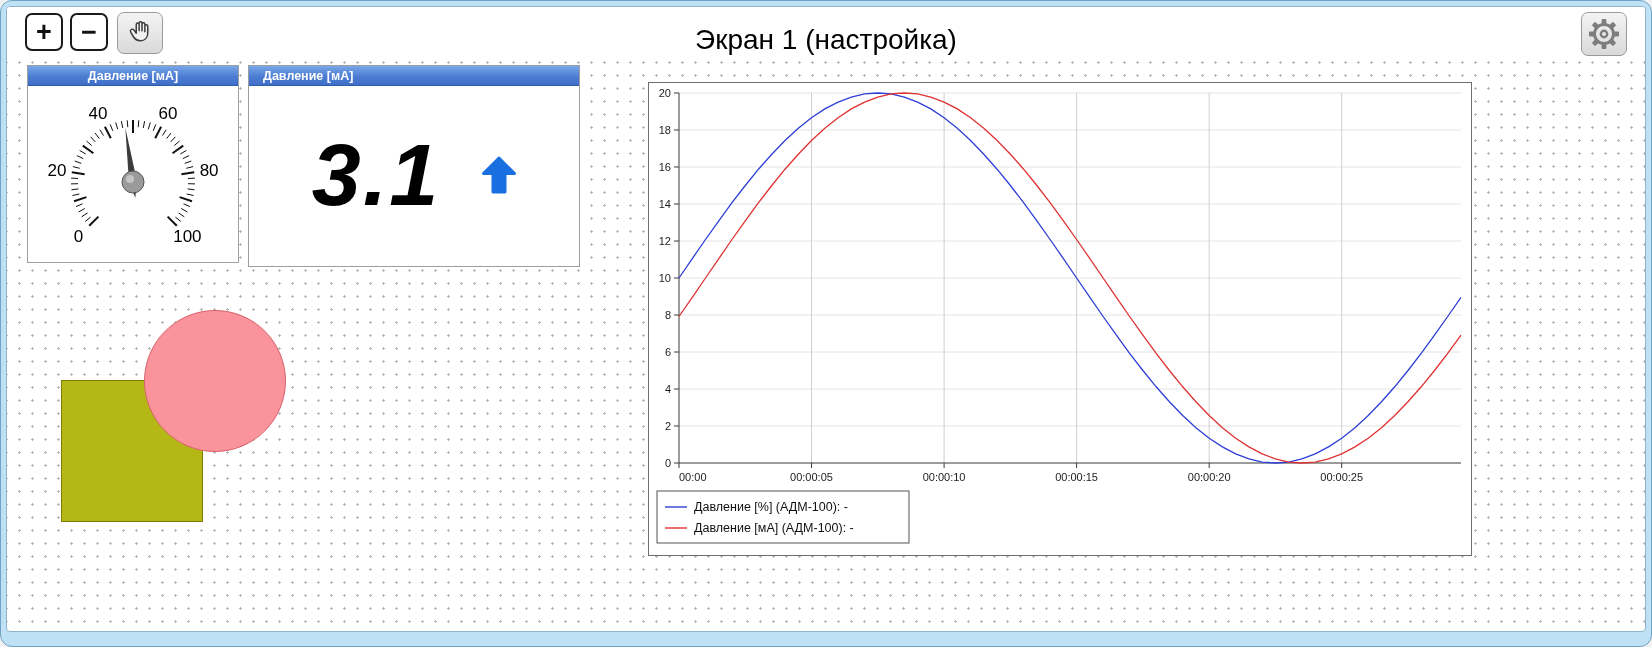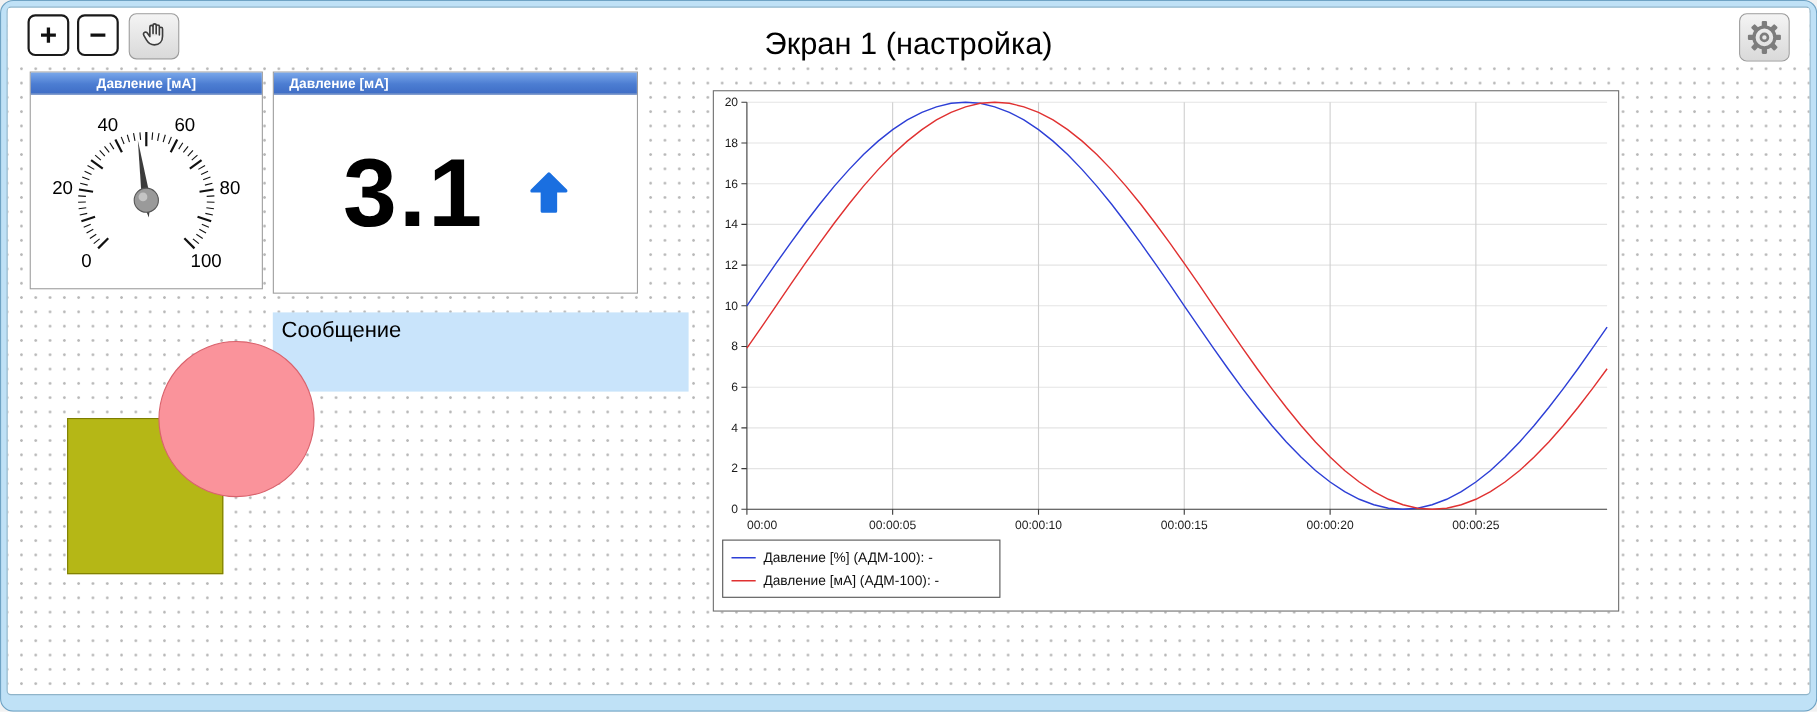--- a/index.html
+++ b/index.html
@@ -77,21 +77,21 @@
   }
   .gauge-widget  { left: 20px;  top: 58px;  width: 212px; height: 198px; }
   .gauge-widget .widget-header { text-align: center; }
   .numeric-widget{ left: 241px; top: 58px;  width: 332px; height: 202px; }
   .numeric-widget .widget-header { text-align: left; padding-left: 14px; }
   .numeric-body {
     height: 178px;
     display: flex; align-items: center; justify-content: center; gap: 42px;
   }
   .numeric-value {
-    font-size: 88px; font-weight: bold; color: #000; letter-spacing: 2px;
+    font-size: 88px; font-weight: bold; color: #000; letter-spacing: 2px; font-style: italic;
   }
   .message-panel {
     position: absolute; left: 241px; top: 277px; width: 378px; height: 72px;
     background: #c9e4fb;
     font-size: 20px; color: #000;
     padding: 5px 8px;
   }
   
   .shape-square {
     position: absolute; left: 54px; top: 373px; width: 142px; height: 142px;
@@ -227,21 +227,20 @@
       <div class="numeric-body">
         <span class="numeric-value">3.1</span>
         <span>
           <svg width="34" height="40" viewBox="0 0 24 26">
             <path id="arrow-up-path" d="M12 1 L23 12 H16.3 V25 H7.7 V12 H1 Z" stroke-width="2" stroke-linejoin="round" fill="#1a6fe0" stroke="#1a6fe0"></path>
           </svg>
         </span>
       </div>
     </div>
 
-    <div class="message-panel">Сообщение</div>
 
     <div class="shape-square" style="background: rgb(181, 183, 22);"></div>
     <div class="shape-circle" style="background: rgb(250, 147, 155);"></div>
 
     <div class="chart-widget">
       <svg id="chart-svg" width="822" height="472">
           <line x1="30" y1="343.0" x2="812" y2="343.0" stroke="#e4e4e4"></line>
           <line x1="30" y1="306.0" x2="812" y2="306.0" stroke="#e4e4e4"></line>
           <line x1="30" y1="269.0" x2="812" y2="269.0" stroke="#e4e4e4"></line>
           <line x1="30" y1="232.0" x2="812" y2="232.0" stroke="#e4e4e4"></line>

